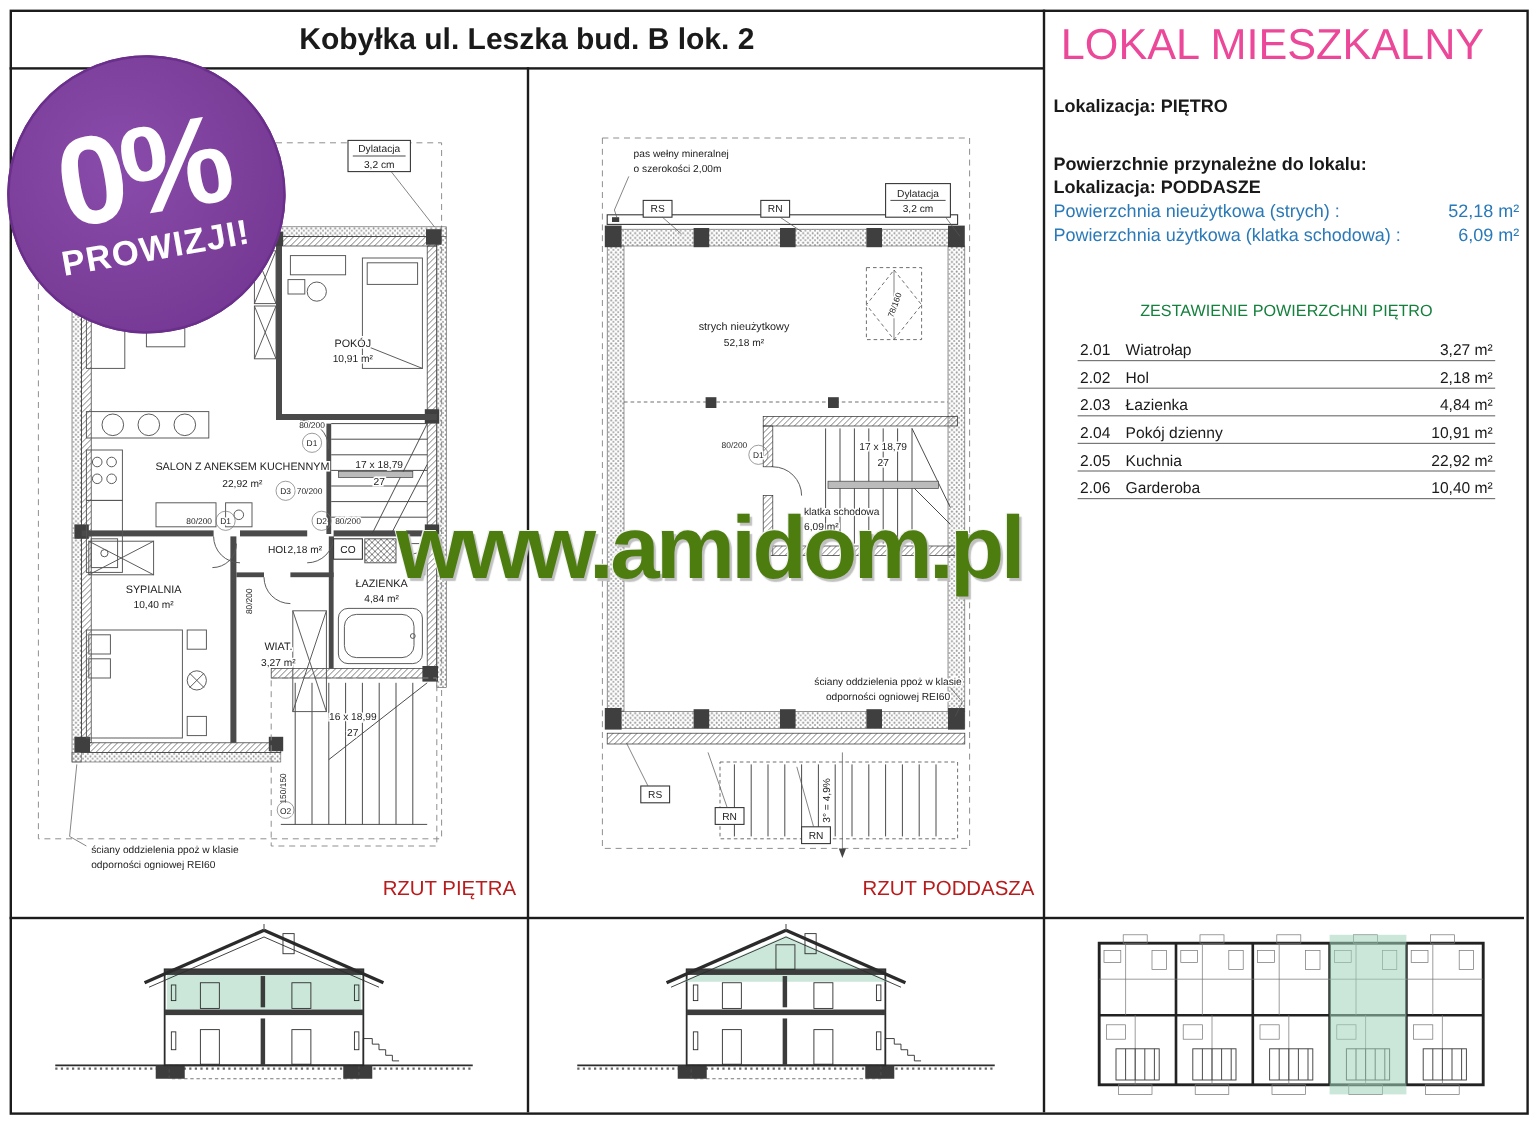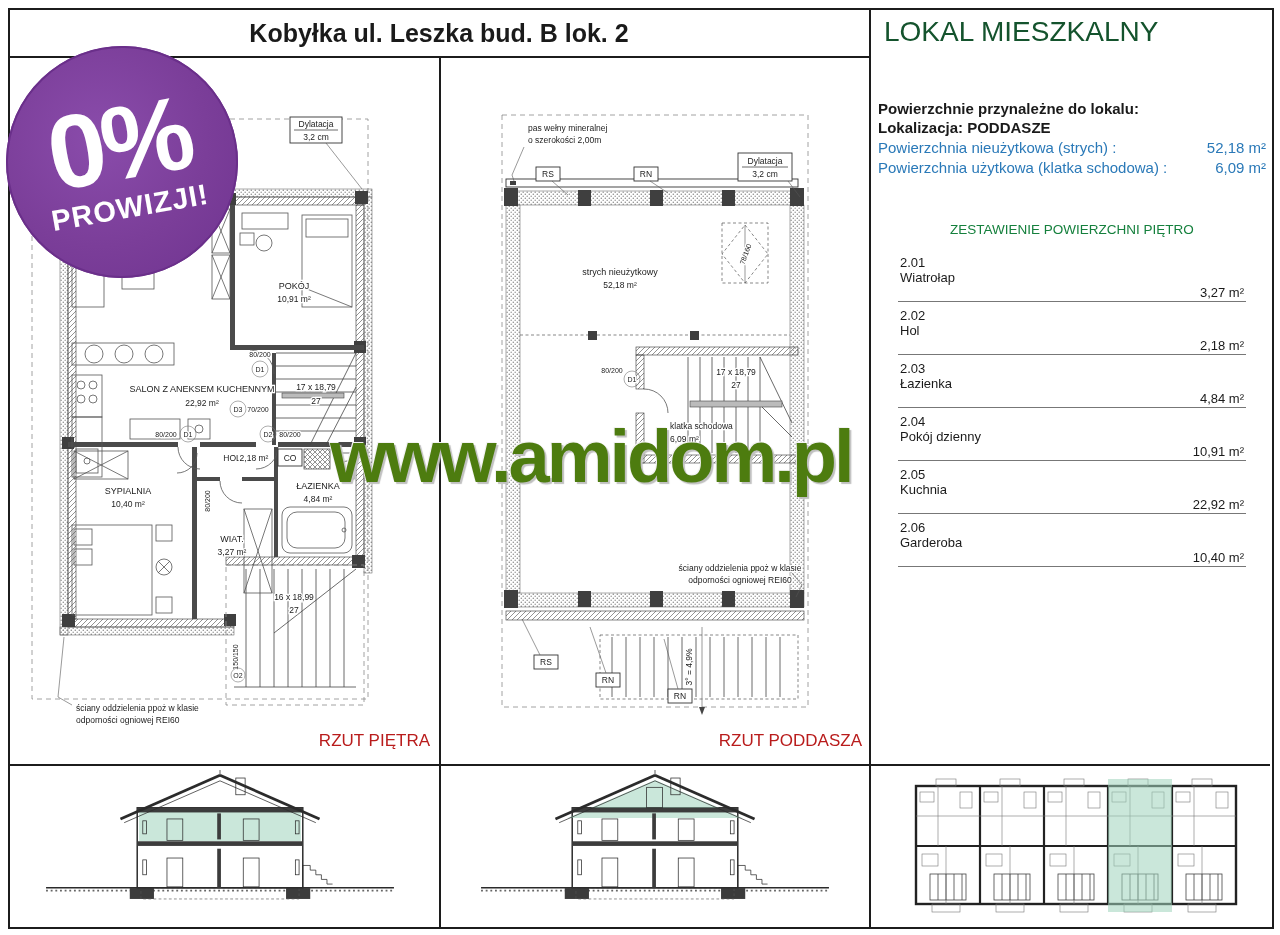--- a/index.html
+++ b/index.html
@@ -19,28 +19,28 @@
   #badge .pct{color:#fff;font-size:104px;font-weight:bold;line-height:.85;letter-spacing:-4px;}
   #badge .prov{color:#fff;font-size:29px;font-weight:bold;letter-spacing:1px;margin-top:4px;}
   
   #wm{position:absolute;left:330px;top:414px;width:640px;z-index:50;pointer-events:none;
       font-size:74px;font-weight:bold;letter-spacing:-3px;color:#4d7c0f;
       text-shadow:2px 2px 1px #c0c0c0,-1px -1px 0 #f2f2f2;white-space:nowrap;}
   
   .caption{position:absolute;font-size:17px;color:#b91c1c;z-index:20;}
   
   #info{position:absolute;left:876px;top:12px;width:392px;z-index:10;}
-  #info .h1{font-size:28px;color:#14532d;margin:4px 0 22px 8px;}
+  #info .h1{font-size:36px;color:#ec4899;margin:4px 0 22px 8px;}
   #info .bold{font-size:15px;font-weight:bold;margin:2px 0 2px 2px;}
   #info .brow{display:flex;justify-content:space-between;font-size:15px;margin:3px 2px;color:#2a79b8;}
   #info .gap{height:28px;}
   #table{margin-top:46px;}
   #table .ttitle{text-align:center;font-size:13.5px;margin-bottom:18px;color:#15803d;}
   .trow{display:flex;font-size:13px;border-bottom:1px solid #777;margin:0 22px 6px 22px;
-        padding:0 2px 1px 2px;flex-direction:column;}
+        padding:0 2px 1px 2px;}
   .trow .no{width:38px;}
   .trow .nm{flex:1;}
   .trow .ar{text-align:right;}
   
   .plansvg{position:absolute;z-index:5;}
   
   svg text{font-family:"Liberation Sans",sans-serif;fill:#222;} .t9{font-size:9px;} .t8{font-size:8.5px;} .t7{font-size:7px;}
   .mid{text-anchor:middle;}
   .halo{paint-order:stroke;stroke:#fff;stroke-width:2.6px;}
   .w{fill:url(#hatch);stroke:#333;stroke-width:.6;}
@@ -433,20 +433,21 @@
     <g>
       <text x="300" y="514" class="t8 mid halo">ściany oddzielenia ppoż w klasie</text>
       <text x="300" y="526" class="t8 mid halo">odporności ogniowej REI60</text>
       <polyline points="352,516 362,528 356,540" class="lead" fill="none"></polyline>
     </g>
   </svg>
   <div class="caption" style="left:700px;top:731px;width:162px;text-align:right;">RZUT PODDASZA</div>
 
   <div id="info">
     <div class="h1">LOKAL MIESZKALNY</div>
+    <div class="bold">Lokalizacja: PIĘTRO</div>
     <div class="gap"></div>
     <div class="bold">Powierzchnie przynależne do lokalu:</div>
     <div class="bold">Lokalizacja: PODDASZE</div>
     <div class="brow">
       <span>Powierzchnia nieużytkowa (strych) :</span>
       <span>52,18 m²</span>
     </div>
     <div class="brow">
       <span>Powierzchnia użytkowa (klatka schodowa) :</span>
       <span>6,09 m²</span>

